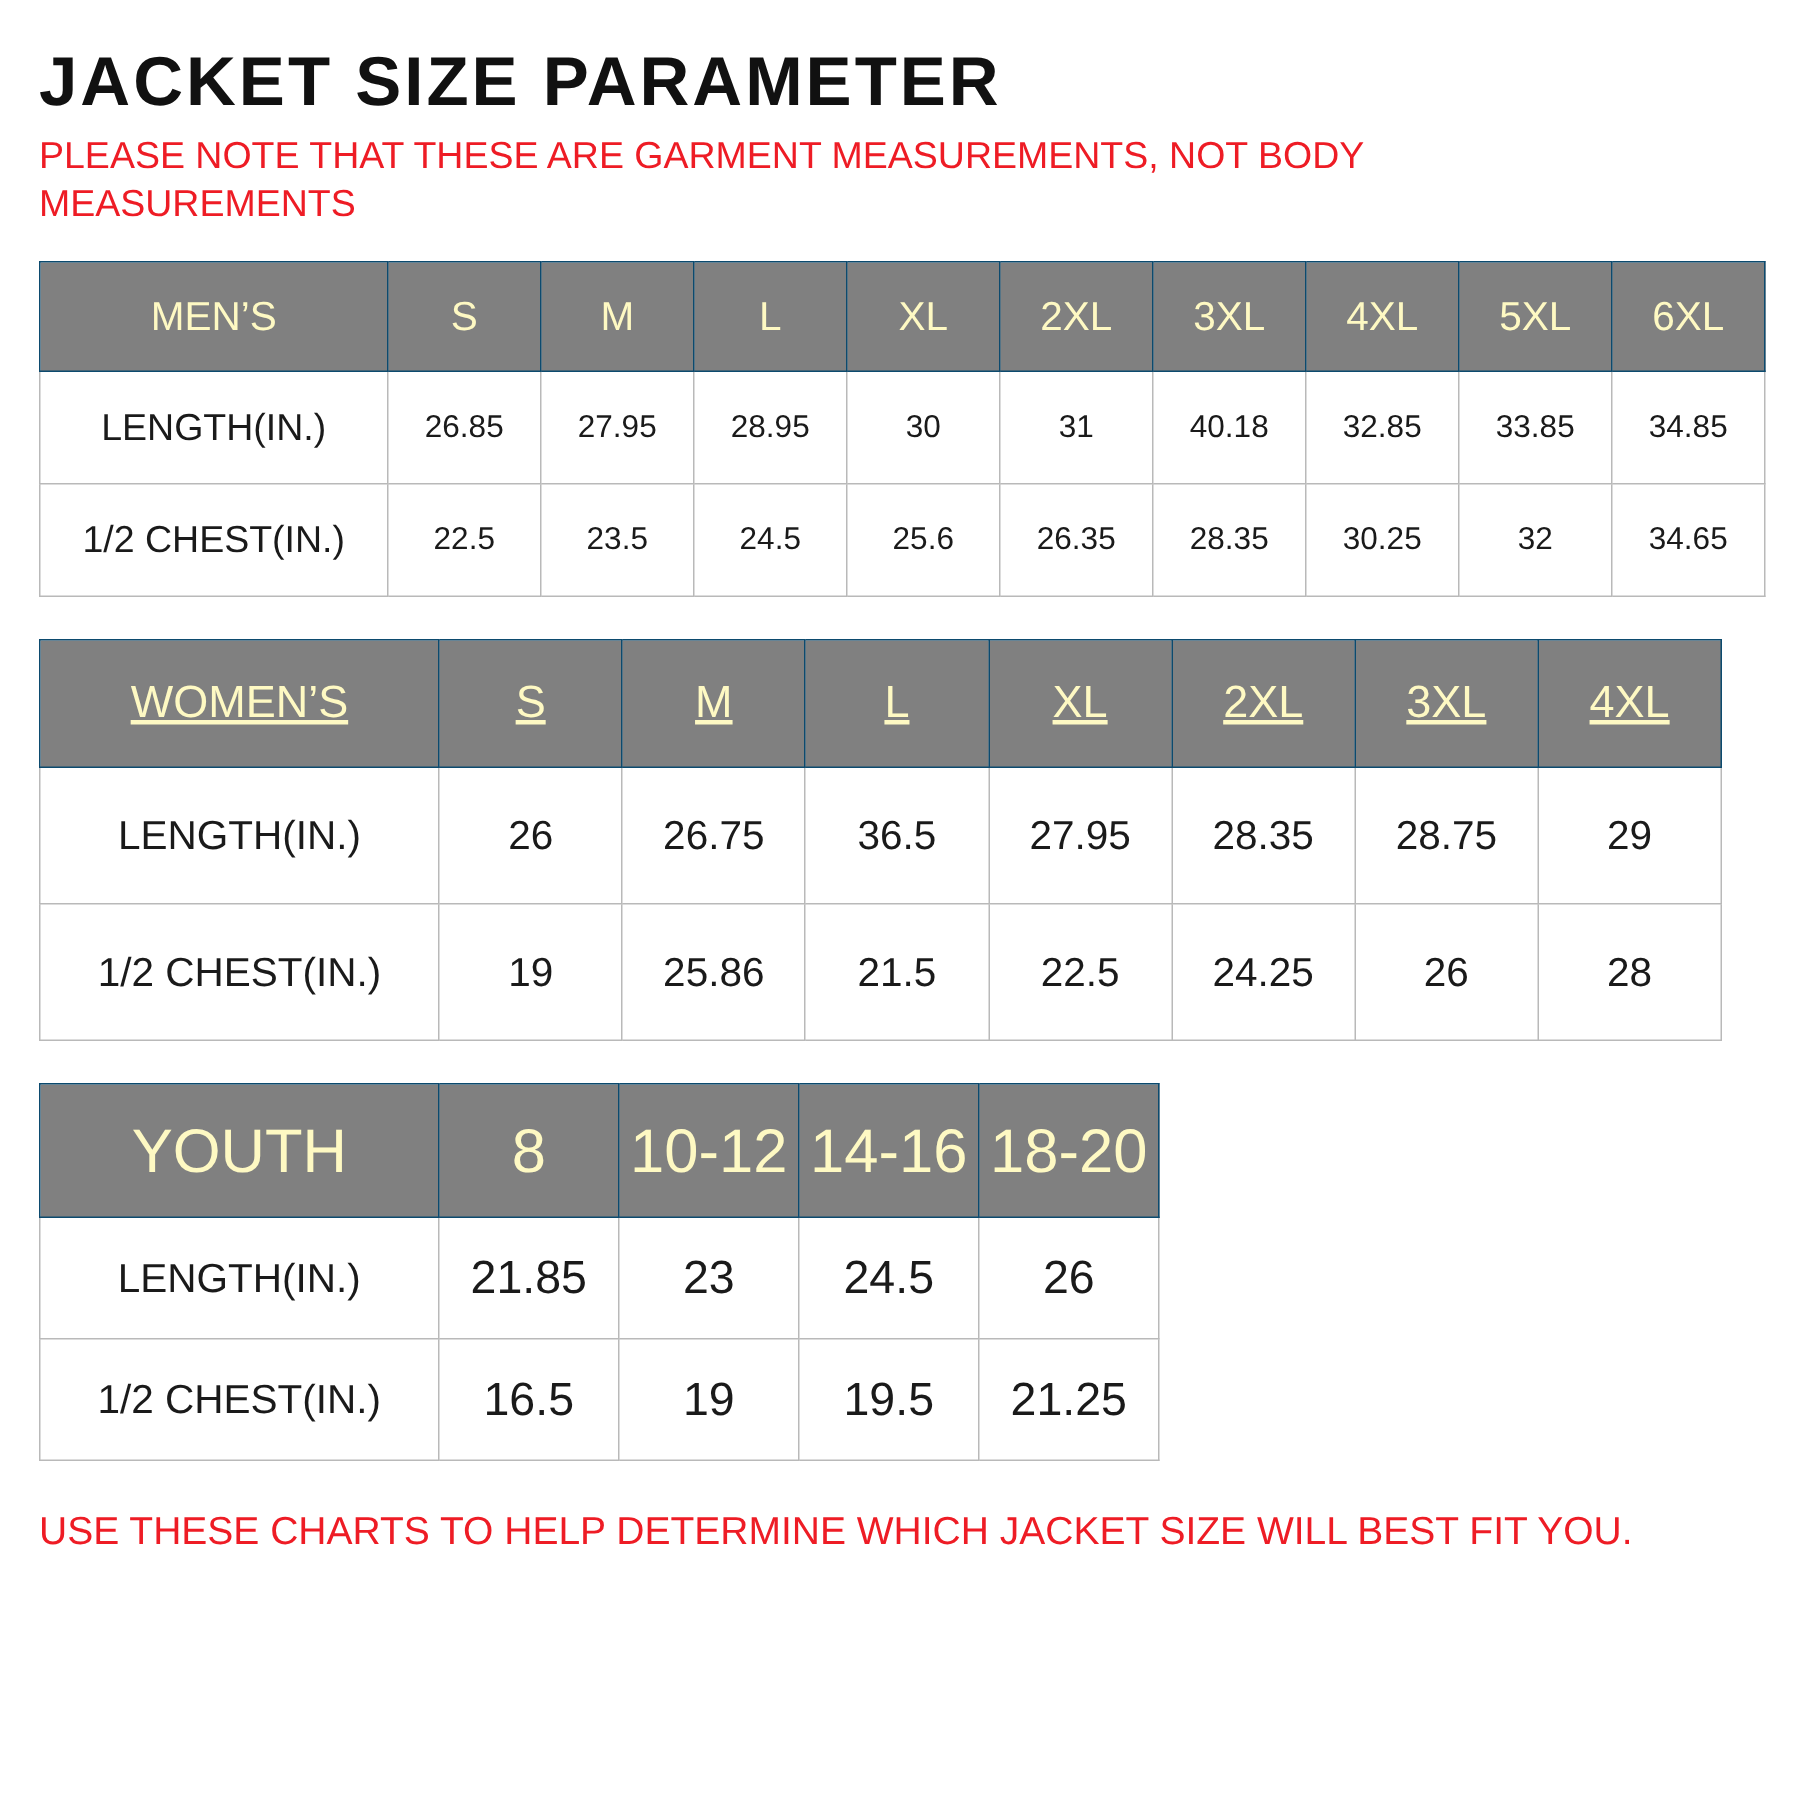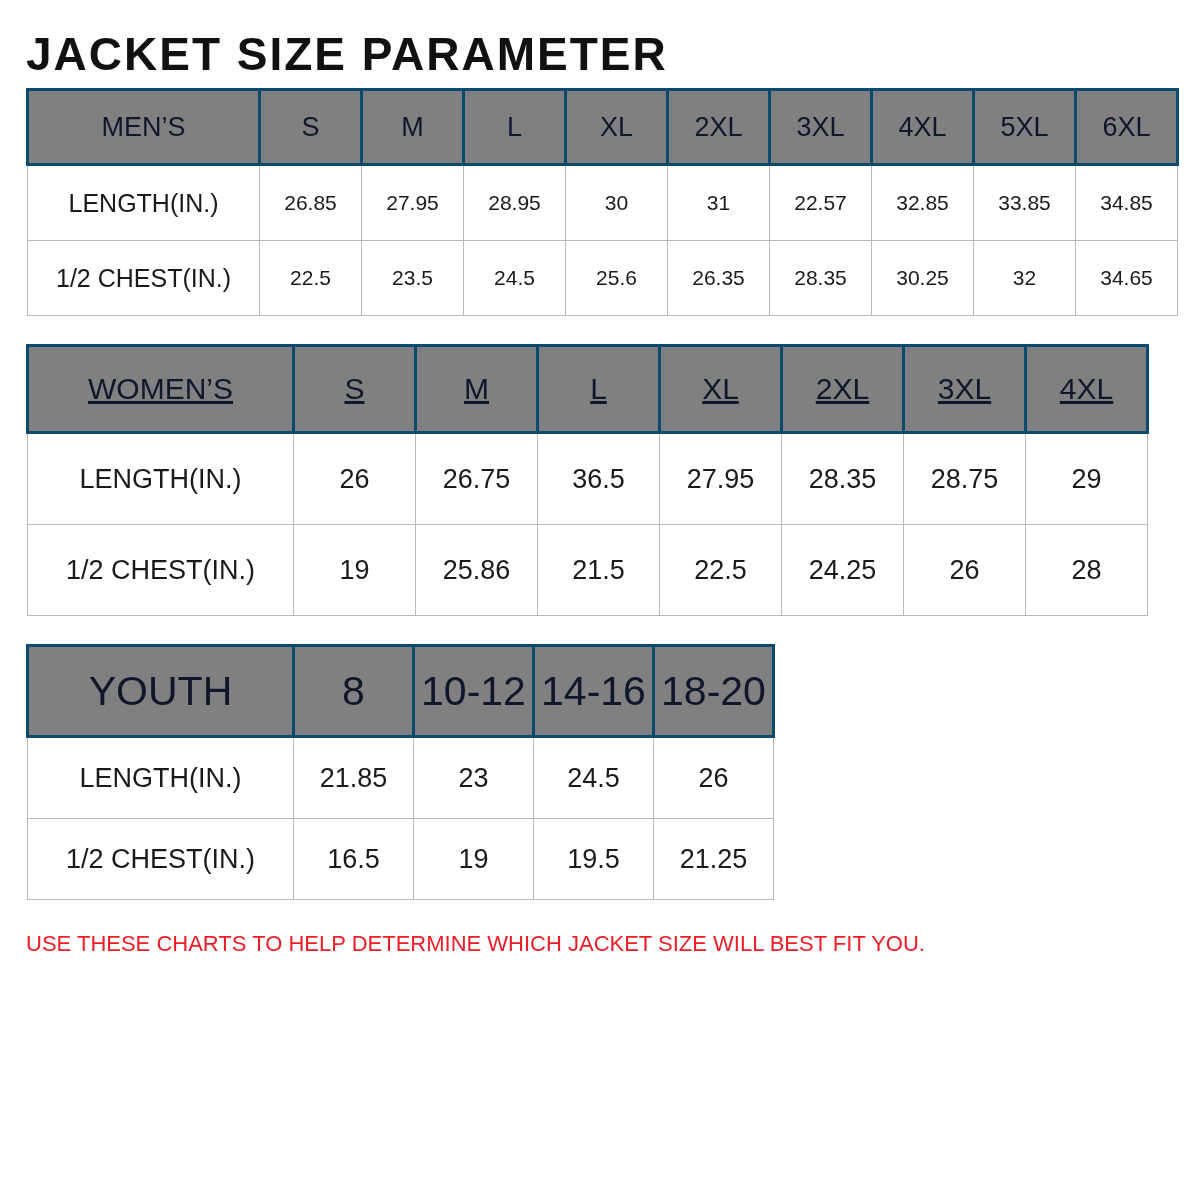--- a/index.html
+++ b/index.html
@@ -43,58 +43,59 @@
   }
   table.size-table td, table.size-table th {
     border: 1px solid #b9b9b9;
     text-align: center;
     vertical-align: middle;
     font-weight: normal;
     background: #ffffff;
   }
   table.size-table thead td {
     background: #808080;
-    color: #0f172a;
-    border: 3px solid #0c4a6e;
+    color: #fef9c3;
+    border: 1px solid #0c4a6e;
   }
   
   #table-mens { width: 1148px; }
   #table-mens thead td { height: 70px; font-size: 27px; }
   #table-mens tbody td { height: 72px; font-size: 21px; }
   #table-mens .rowlabel { font-size: 25px; }
   
   #table-womens { width: 1122px; }
   #table-womens thead td { height: 82px; font-size: 30px; text-decoration: underline; }
   #table-womens tbody td { height: 88px; font-size: 27px; }
   #table-womens .rowlabel { font-size: 27px; }
   
   #table-youth { width: 746px; }
   #table-youth thead td { height: 86px; font-size: 41px; }
-  #table-youth tbody td { height: 78px; font-size: 27px; }
+  #table-youth tbody td { height: 78px; font-size: 31px; }
   #table-youth .rowlabel { font-size: 27px; }
 
   .footer-note {
     color: #ee1c25;
     font-size: 26px;
     line-height: 1.42;
     margin-top: 10px;
     max-width: 1140px;
   }
   .footer-note.second {
     margin-top: 22px;
-    font-size: 22px;
+    font-size: 26px;
   }
 </style>
 </head>
 <body>
 
 <div class="page">
 
   <h1 class="title">JACKET SIZE PARAMETER</h1>
 
+  <div class="note">PLEASE NOTE THAT THESE ARE GARMENT MEASUREMENTS, NOT BODY MEASUREMENTS</div>
 
   <table class="size-table" id="table-mens">
     <colgroup>
       <col style="width:232px">
       <col style="width:102px">
         <col style="width:102px">
         <col style="width:102px">
       <col style="width:102px">
         <col style="width:102px">
         <col style="width:102px">
@@ -117,21 +118,21 @@
       </tr>
     </thead>
     <tbody>
       <tr>
         <td class="rowlabel">LENGTH(IN.)</td>
         <td>26.85</td>
         <td>27.95</td>
         <td>28.95</td>
         <td>30</td>
         <td>31</td>
-        <td>22.57</td>
+        <td>40.18</td>
         <td>32.85</td>
         <td>33.85</td>
         <td>34.85</td>
       </tr>
       <tr>
         <td class="rowlabel">1/2 CHEST(IN.)</td>
         <td>22.5</td>
         <td>23.5</td>
         <td>24.5</td>
         <td>25.6</td>

